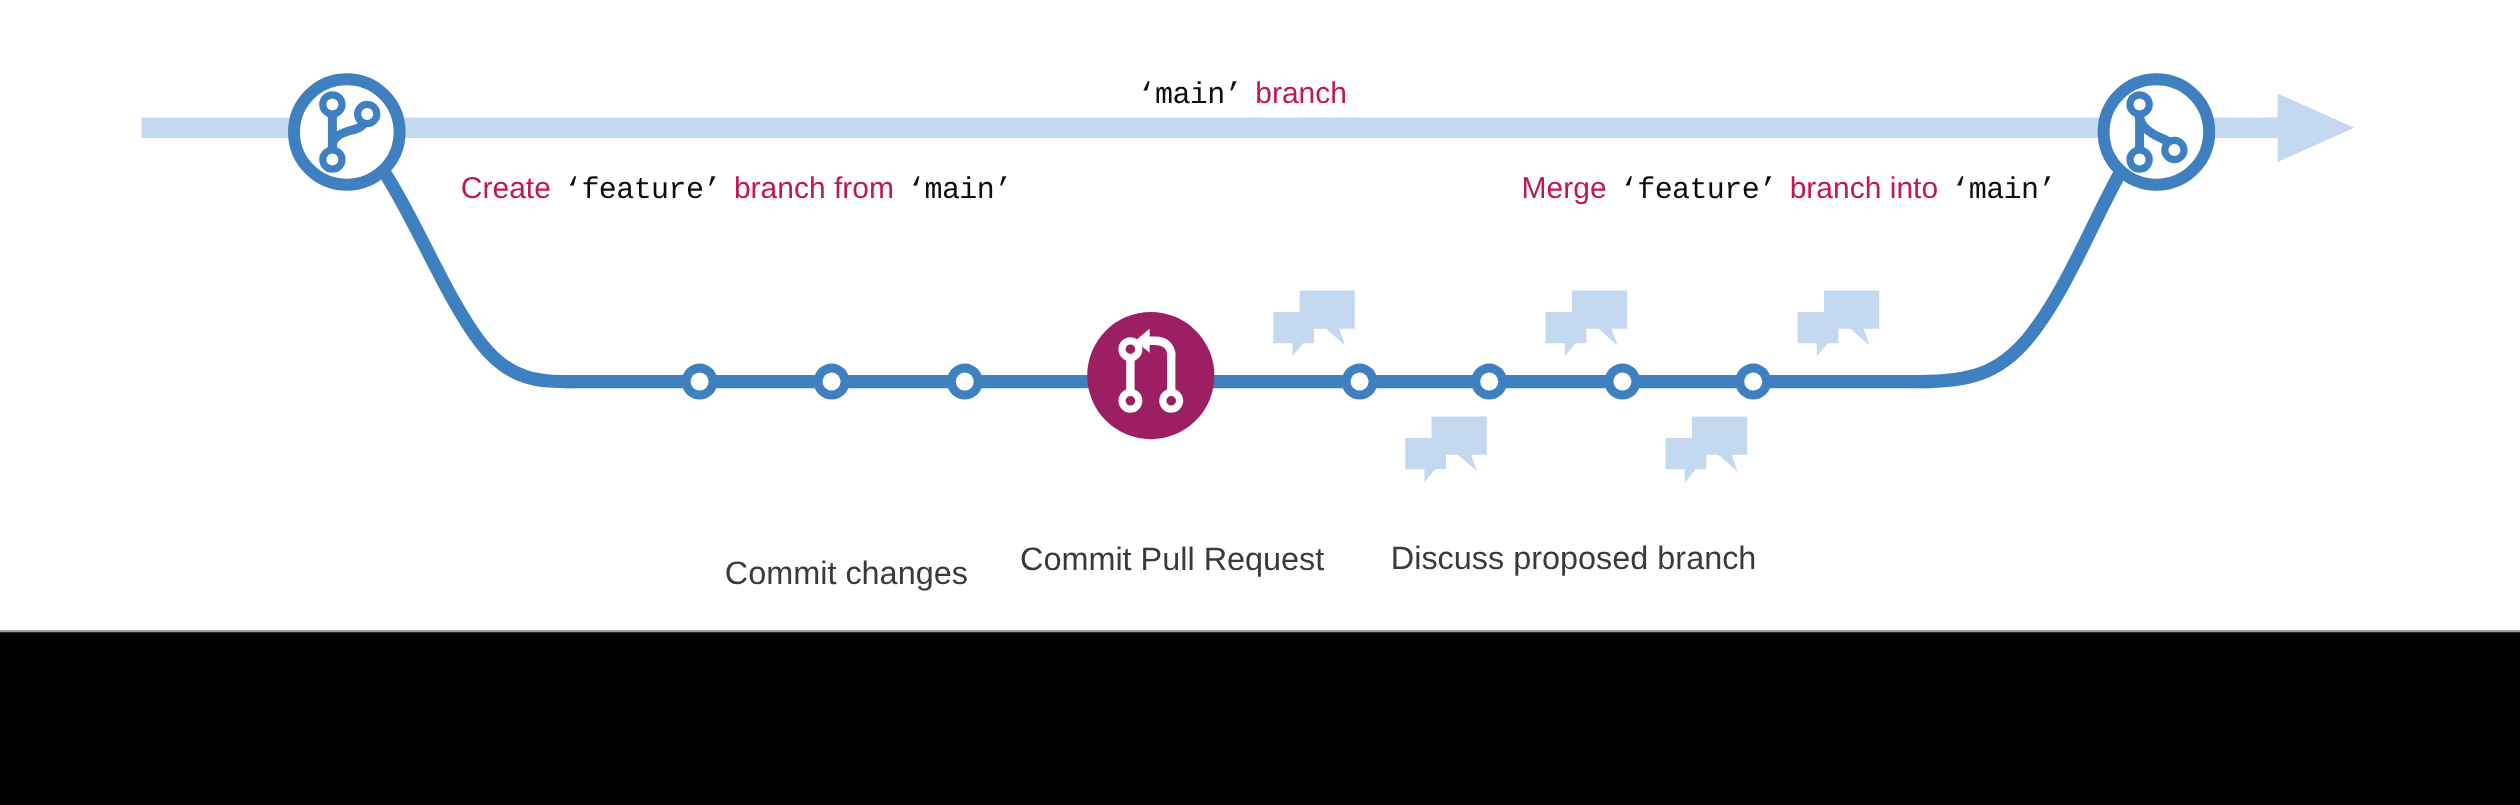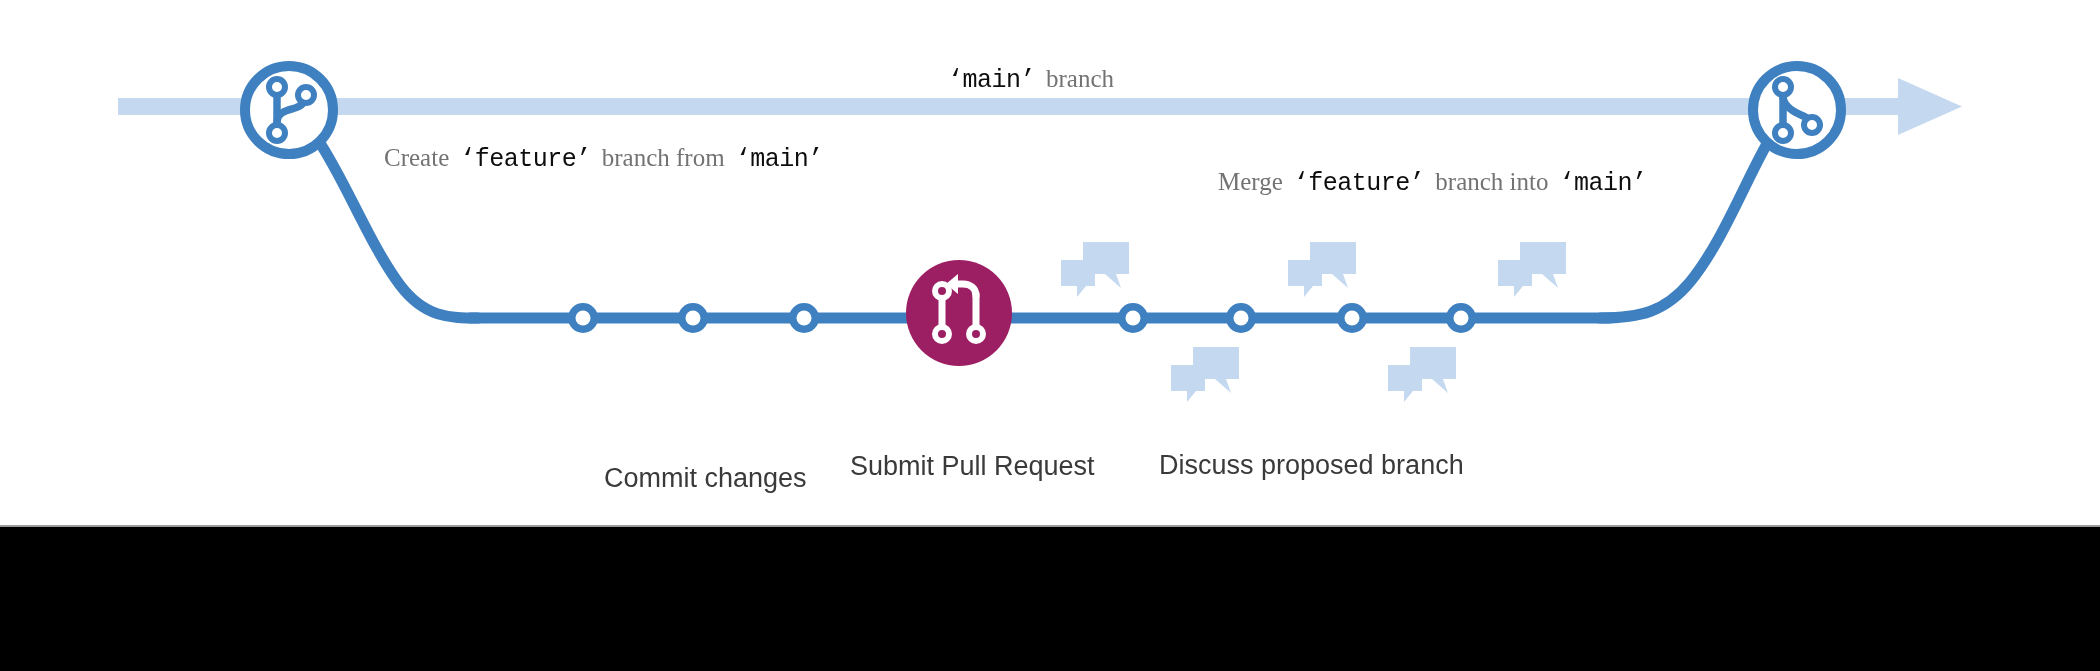--- a/index.html
+++ b/index.html
@@ -62,22 +62,22 @@
   .label-group {
     position: absolute;
     white-space: nowrap;
     line-height: 1;
   }
   .label-group > span {
     display: inline-block;
     vertical-align: baseline;
   }
   .seg-text {
-    font-family: Liberation Serif, serif;
-    color: #737373;
+    font-family: Liberation Sans, sans-serif;
+    color: #be185d;
   }
   .seg-code {
     font-family: "Liberation Mono", "DejaVu Sans Mono", monospace;
     font-weight: normal;
     color: #0d0d0d;
     letter-spacing: -0.5px;
   }
   .black-band {
     position: absolute;
     left: 0;
@@ -204,27 +204,27 @@
     </svg>
 
     <div class="label-group top-label" style="left:948px; top:66px; font-size:25px;">
       <span class="seg-code" style="font-size:25px;">‘main’</span><span style="display:inline-block;width:11px;"></span><span class="seg-text" style="font-size:25px;">branch</span>
     </div>
 
     <div class="label-group mid-label" style="left:384px; top:145px; font-size:25px;">
       <span class="seg-text" style="font-size:25px;">Create</span><span style="display:inline-block;width:11px;"></span><span class="seg-code" style="font-size:25px;">‘feature’</span><span style="display:inline-block;width:11px;"></span><span class="seg-text" style="font-size:25px;">branch from</span><span style="display:inline-block;width:11px;"></span><span class="seg-code" style="font-size:25px;">‘main’</span>
     </div>
 
-    <div class="label-group mid-label" style="left:1218px; top:145px; font-size:25px;margin-top:24px;">
+    <div class="label-group mid-label" style="left:1268px; top:145px; font-size:25px;">
       <span class="seg-text" style="font-size:25px;">Merge</span><span style="display:inline-block;width:11px;"></span><span class="seg-code" style="font-size:25px;">‘feature’</span><span style="display:inline-block;width:11px;"></span><span class="seg-text" style="font-size:25px;">branch into</span><span style="display:inline-block;width:11px;"></span><span class="seg-code" style="font-size:25px;">‘main’</span>
     </div>
 
     <div class="label bottom-label" style="left:604px; top:465px;">Commit changes</div>
 
-    <div class="label bottom-label" style="left:850px; top:453px;">Submit Pull Request</div>
+    <div class="label bottom-label" style="left:850px; top:453px;">Commit Pull Request</div>
 
     <div class="label bottom-label" style="left:1159px; top:452px;">Discuss proposed branch</div>
 
   </div>
 
   <div class="black-band"></div>
 
 </div>
 
 </body></html>

